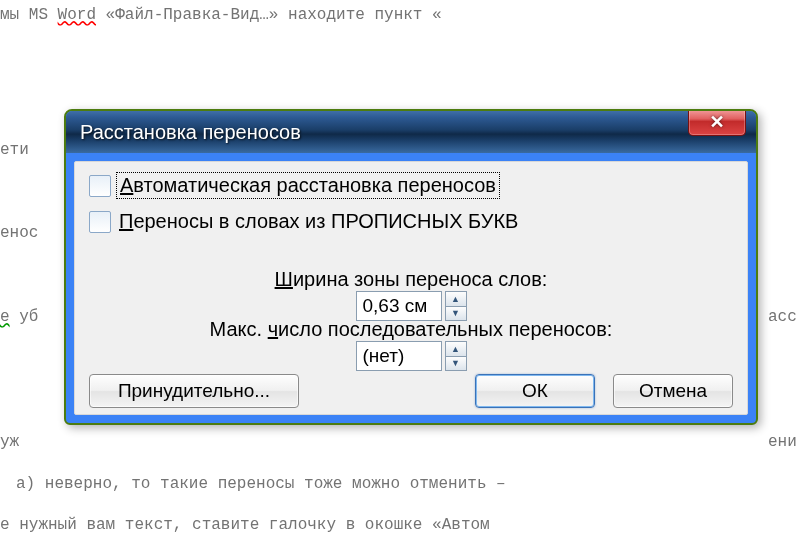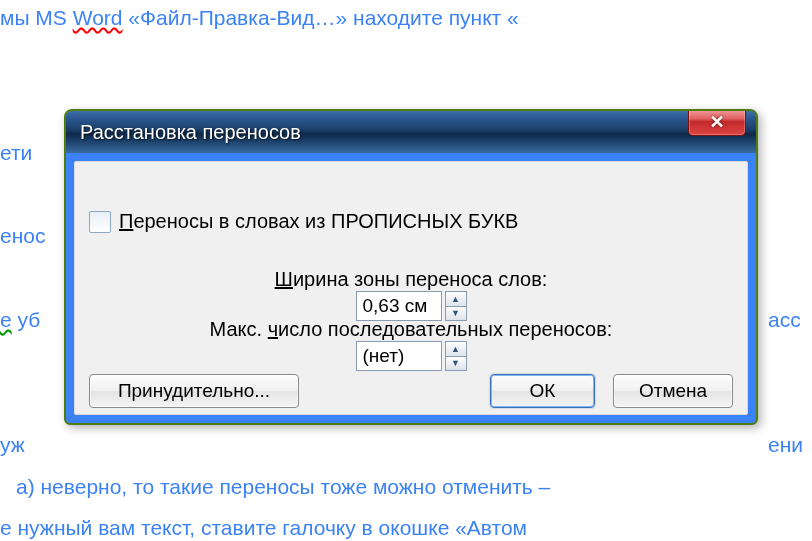--- a/index.html
+++ b/index.html
@@ -5,23 +5,23 @@
   * { box-sizing: border-box; }
   html, body {
     margin: 0; padding: 0;
     width: 812px; height: 541px;
     font-family: "Tahoma", "Segoe UI", sans-serif;
     background: #fff;
     overflow: hidden;
   }
   .doc-text {
     position: absolute;
-    font-family: Liberation Sans, sans-serif;
-    font-size: 21px;
-    color: #3b82f6;
+    font-family: Liberation Mono, monospace;
+    font-size: 16px;
+    color: #737373;
     white-space: nowrap;
   }
   .wavy-red {
     text-decoration: underline wavy #ff0000;
     text-decoration-skip-ink: none;
   }
   .wavy-green {
     text-decoration: underline wavy #009900;
     text-decoration-skip-ink: none;
   }
@@ -194,20 +194,26 @@
 <div class="dialog">
   <div class="titlebar">
     <span class="titlebar-text">Расстановка переносов</span>
     <div class="close-btn" title="Закрыть">
       <span class="close-x">✕</span>
     </div>
   </div>
 
   <div class="dialog-body">
 
+    <div class="check-row" style="top:10px;">
+      <div class="checkbox"></div>
+      <span class="check-label focus-rect">
+        <span class="u">А</span><span>втоматическая расстановка переносов</span>
+      </span>
+    </div>
 
     <div class="check-row" style="top:48px;">
       <div class="checkbox"></div>
       <span class="check-label">
         <span class="u">П</span><span>ереносы в словах из ПРОПИСНЫХ БУКВ</span>
       </span>
     </div>
 
     <div class="field-row" style="top:106px;">
       <span class="field-label">
@@ -231,18 +237,18 @@
         <div class="spinner-btns">
           <div class="spin-btn">▲</div>
           <div class="spin-btn">▼</div>
         </div>
       </div>
     </div>
 
     <div class="button-row">
       <div class="btn" style="width:210px;">Принудительно...</div>
       <div style="flex:1"></div>
-      <div class="btn btn-default" style="width:105px; margin-right:18px;">ОК</div>
+      <div class="btn btn-default" style="width:120px; margin-right:18px;">ОК</div>
       <div class="btn" style="width:120px;">Отмена</div>
     </div>
 
   </div>
 </div>
 
 </body></html>

